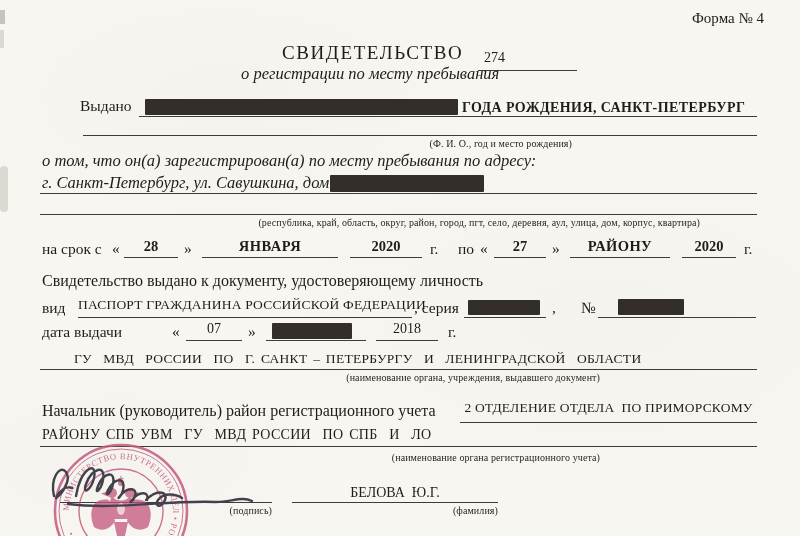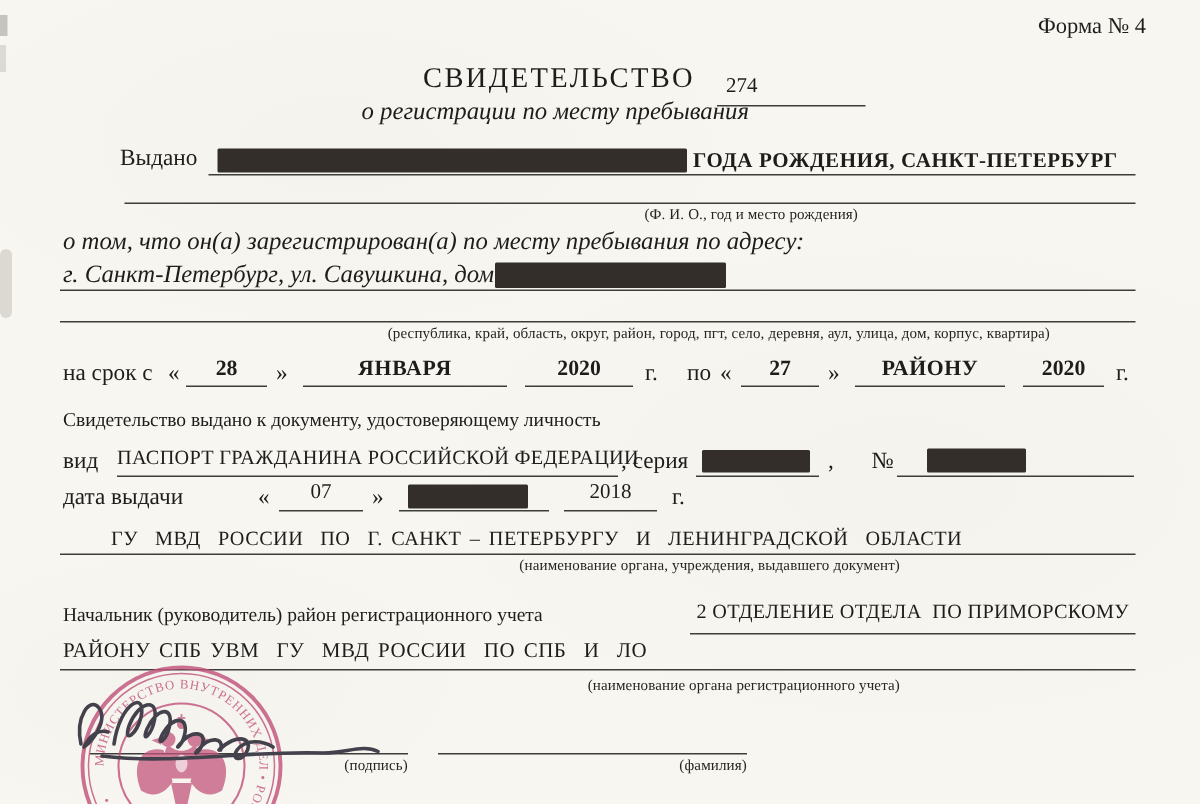--- a/index.html
+++ b/index.html
@@ -12,21 +12,21 @@
       radial-gradient(ellipse 300px 140px at 15% 85%, rgba(90,80,60,.02), transparent 70%);
     font-family:"Liberation Serif","DejaVu Serif",serif;
     color:var(--ink,#1e1d1b);
   }
   .abs{position:absolute;white-space:pre;}
   .rule{position:absolute;height:1px;background:var(--line,#3d3c3a);}
   .cell{position:absolute;border-bottom:1px solid var(--line,#3d3c3a);text-align:center;white-space:pre;}
   .cap{position:absolute;font-size:10px;color:#262624;text-align:right;white-space:pre;letter-spacing:.1px;}
   .redact{position:absolute;background:var(--redaction,#332e29);border-radius:1px;z-index:2;}
   .b{font-weight:bold;}
-  .t15{font-size:15px;} .t155{font-size:15.5px;} .t16{font-size:13px;} .t165{font-size:16.5px;font-style:italic;}
+  .t15{font-size:15px;} .t155{font-size:15.5px;} .t16{font-size:16px;} .t165{font-size:16.5px;font-style:italic;}
   .t14{font-size:14px;} .t145{font-size:14.5px;} .t135{font-size:13.5px;}
   .caps-fill{letter-spacing:.2px;}
   #stamp{position:absolute;left:48px;top:438px;width:146px;height:146px;z-index:3;opacity:.82;}
   #sig-ink{position:absolute;left:46px;top:452px;width:240px;height:66px;z-index:4;}
   .scan-mark{position:absolute;z-index:1;}
 </style>
 </head>
 <body>
 
 <div id="page">
@@ -100,20 +100,21 @@
   <div class="cap" style="left:200px;top:372px;width:400px;">(наименование органа, учреждения, выдавшего документ)</div>
 
   <div class="abs t16" style="left:42px;top:402px;">Начальник (руководитель) район регистрационного учета</div>
   <div class="cell t135" style="left:460px;top:400px;width:297px;height:22px;letter-spacing:.2px;">2 ОТДЕЛЕНИЕ ОТДЕЛА  ПО ПРИМОРСКОМУ</div>
   <div class="abs t14" style="left:42px;top:427px;letter-spacing:.3px;word-spacing:2px;">РАЙОНУ СПБ УВМ  ГУ  МВД РОССИИ  ПО СПБ  И  ЛО</div>
   <div class="rule" style="left:40px;top:446px;width:717px;"></div>
   <div class="cap" style="left:190px;top:452px;width:410px;">(наименование органа регистрационного учета)</div>
 
   <div class="rule" style="left:60px;top:502px;width:212px;"></div>
   <div class="cap" style="left:60px;top:505px;width:212px;">(подпись)</div>
+  <div class="abs t14" style="left:292px;top:485px;width:206px;text-align:center;">БЕЛОВА  Ю.Г.</div>
   <div class="rule" style="left:292px;top:502px;width:206px;"></div>
   <div class="cap" style="left:292px;top:505px;width:206px;">(фамилия)</div>
 
   <svg id="stamp" viewBox="0 0 146 146" xmlns="http://www.w3.org/2000/svg">
     <g fill="none" stroke="var(--stamp-pink,#c2547c)">
       <circle cx="73" cy="73" r="66" stroke-width="2.6"></circle>
       <circle cx="73" cy="73" r="62" stroke-width="1"></circle>
       <circle cx="73" cy="73" r="42" stroke-width="1.4"></circle>
     </g>
     <defs>

